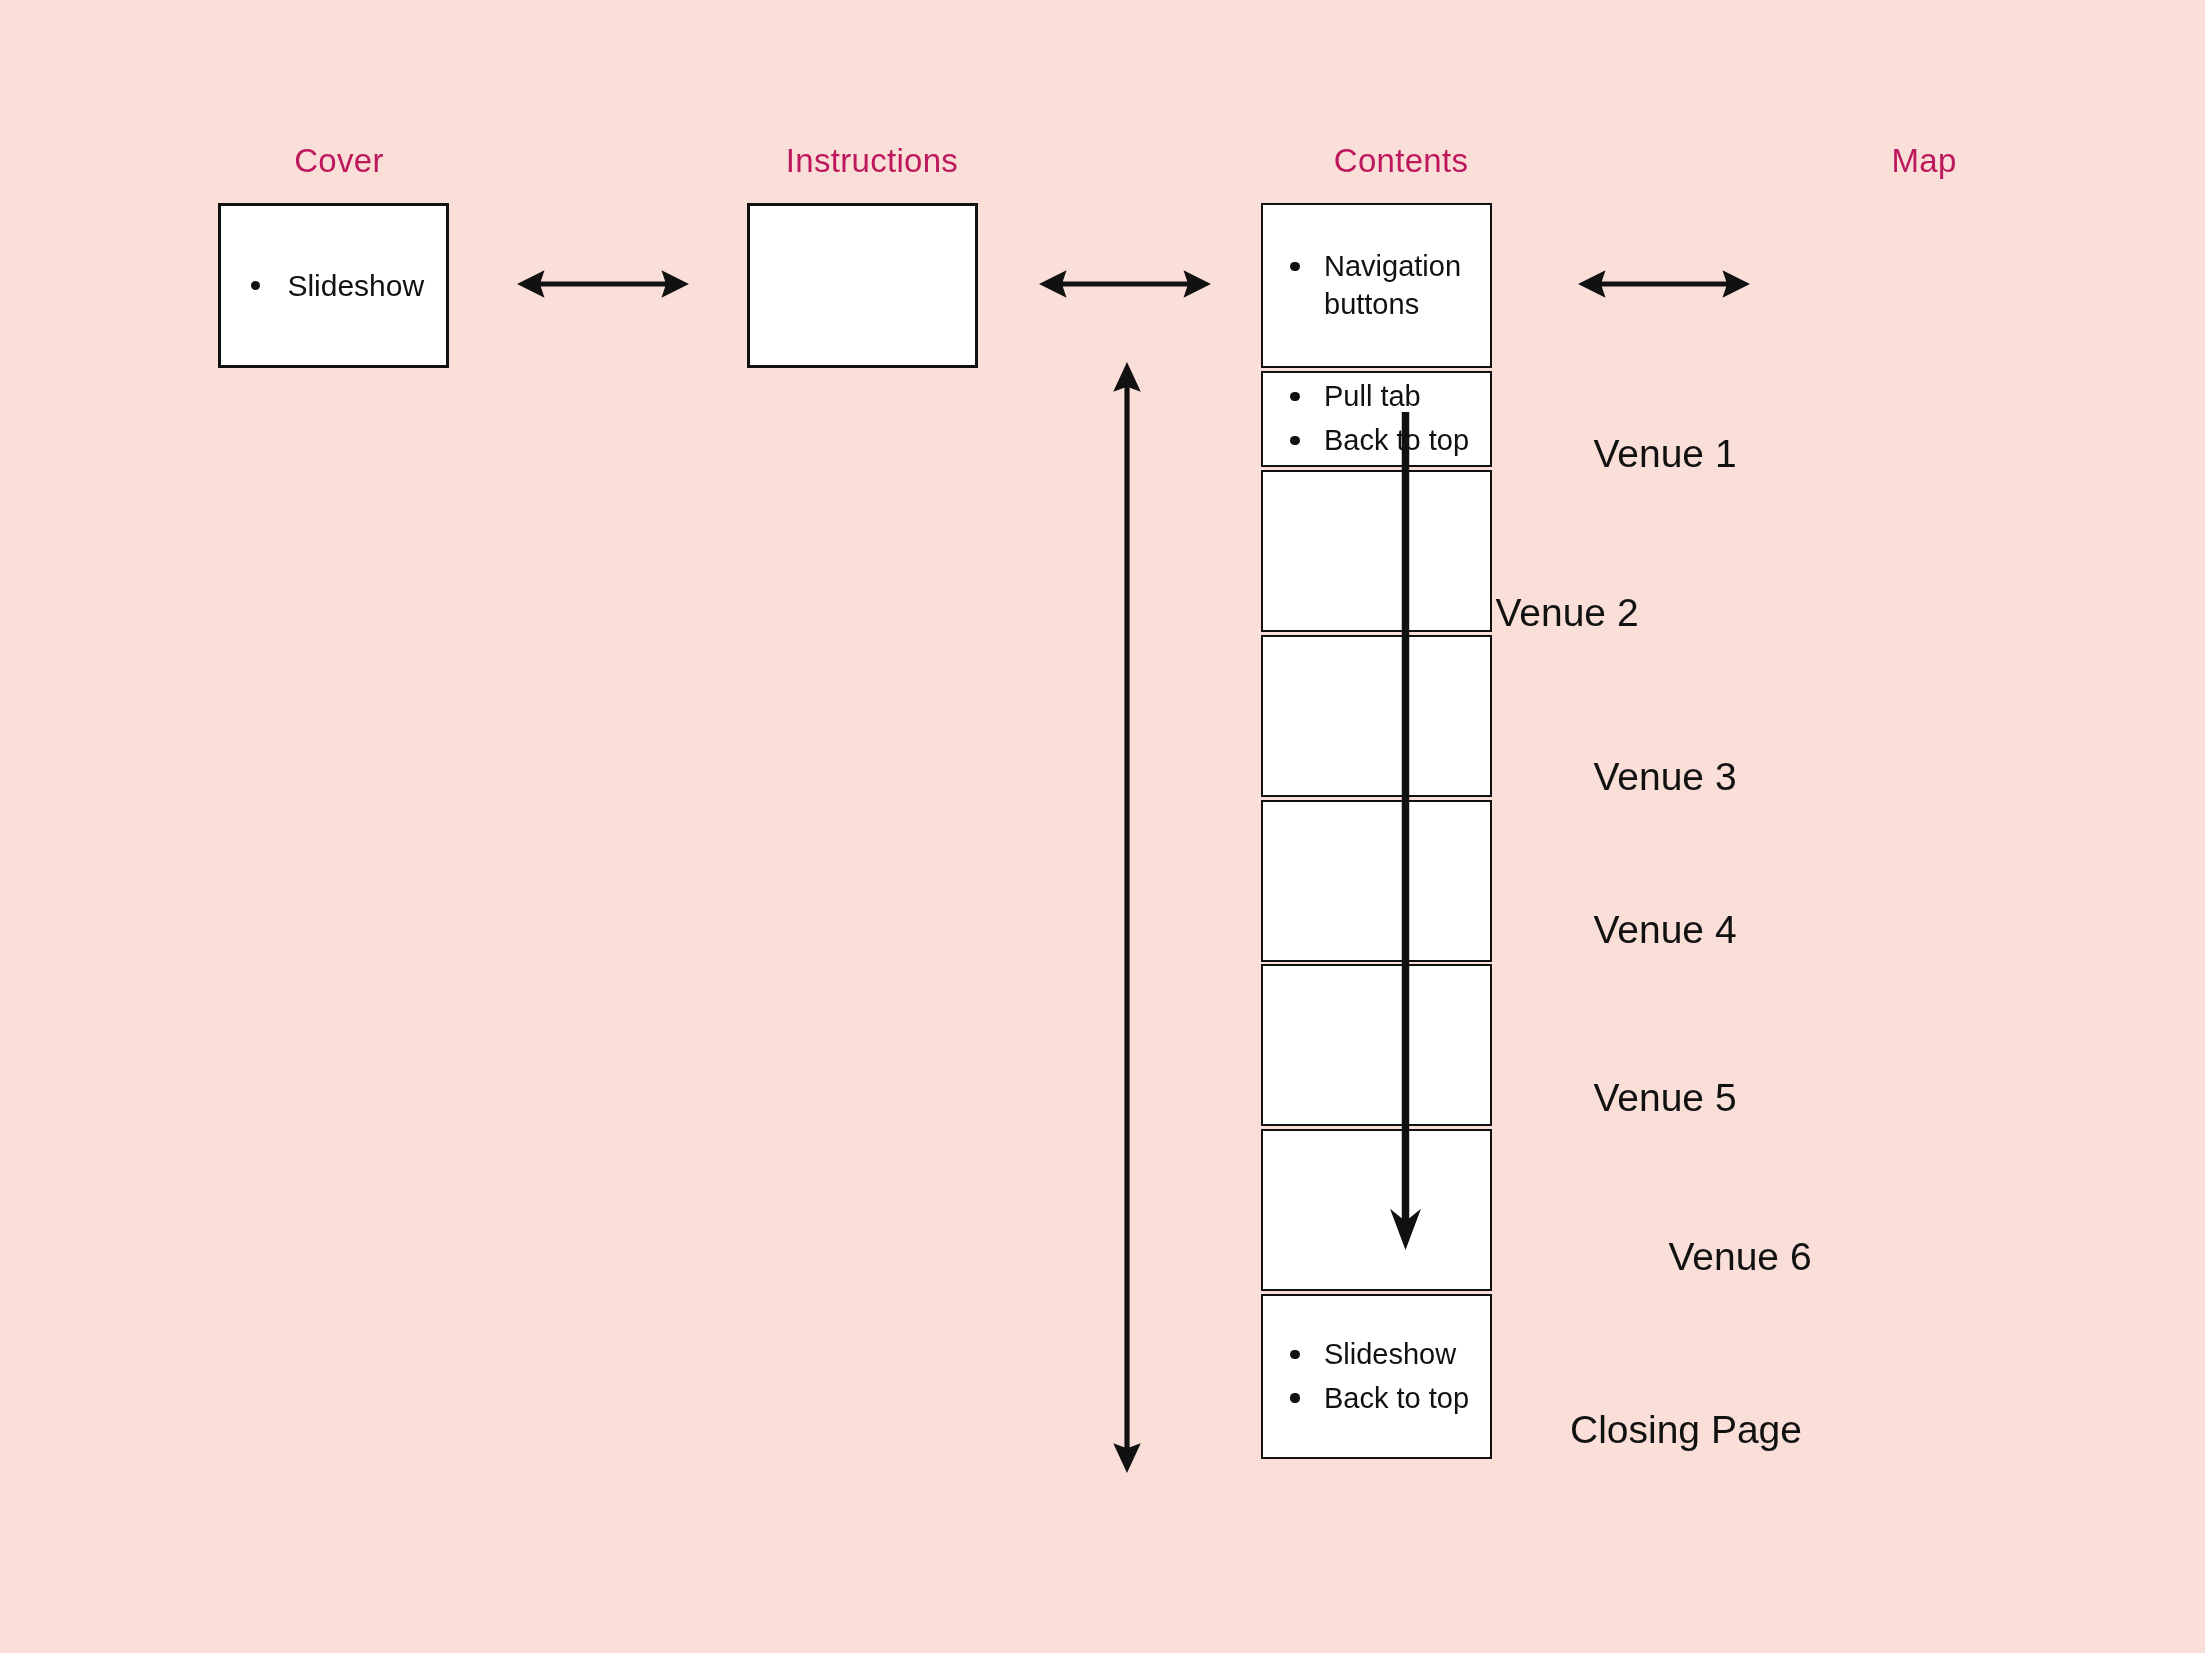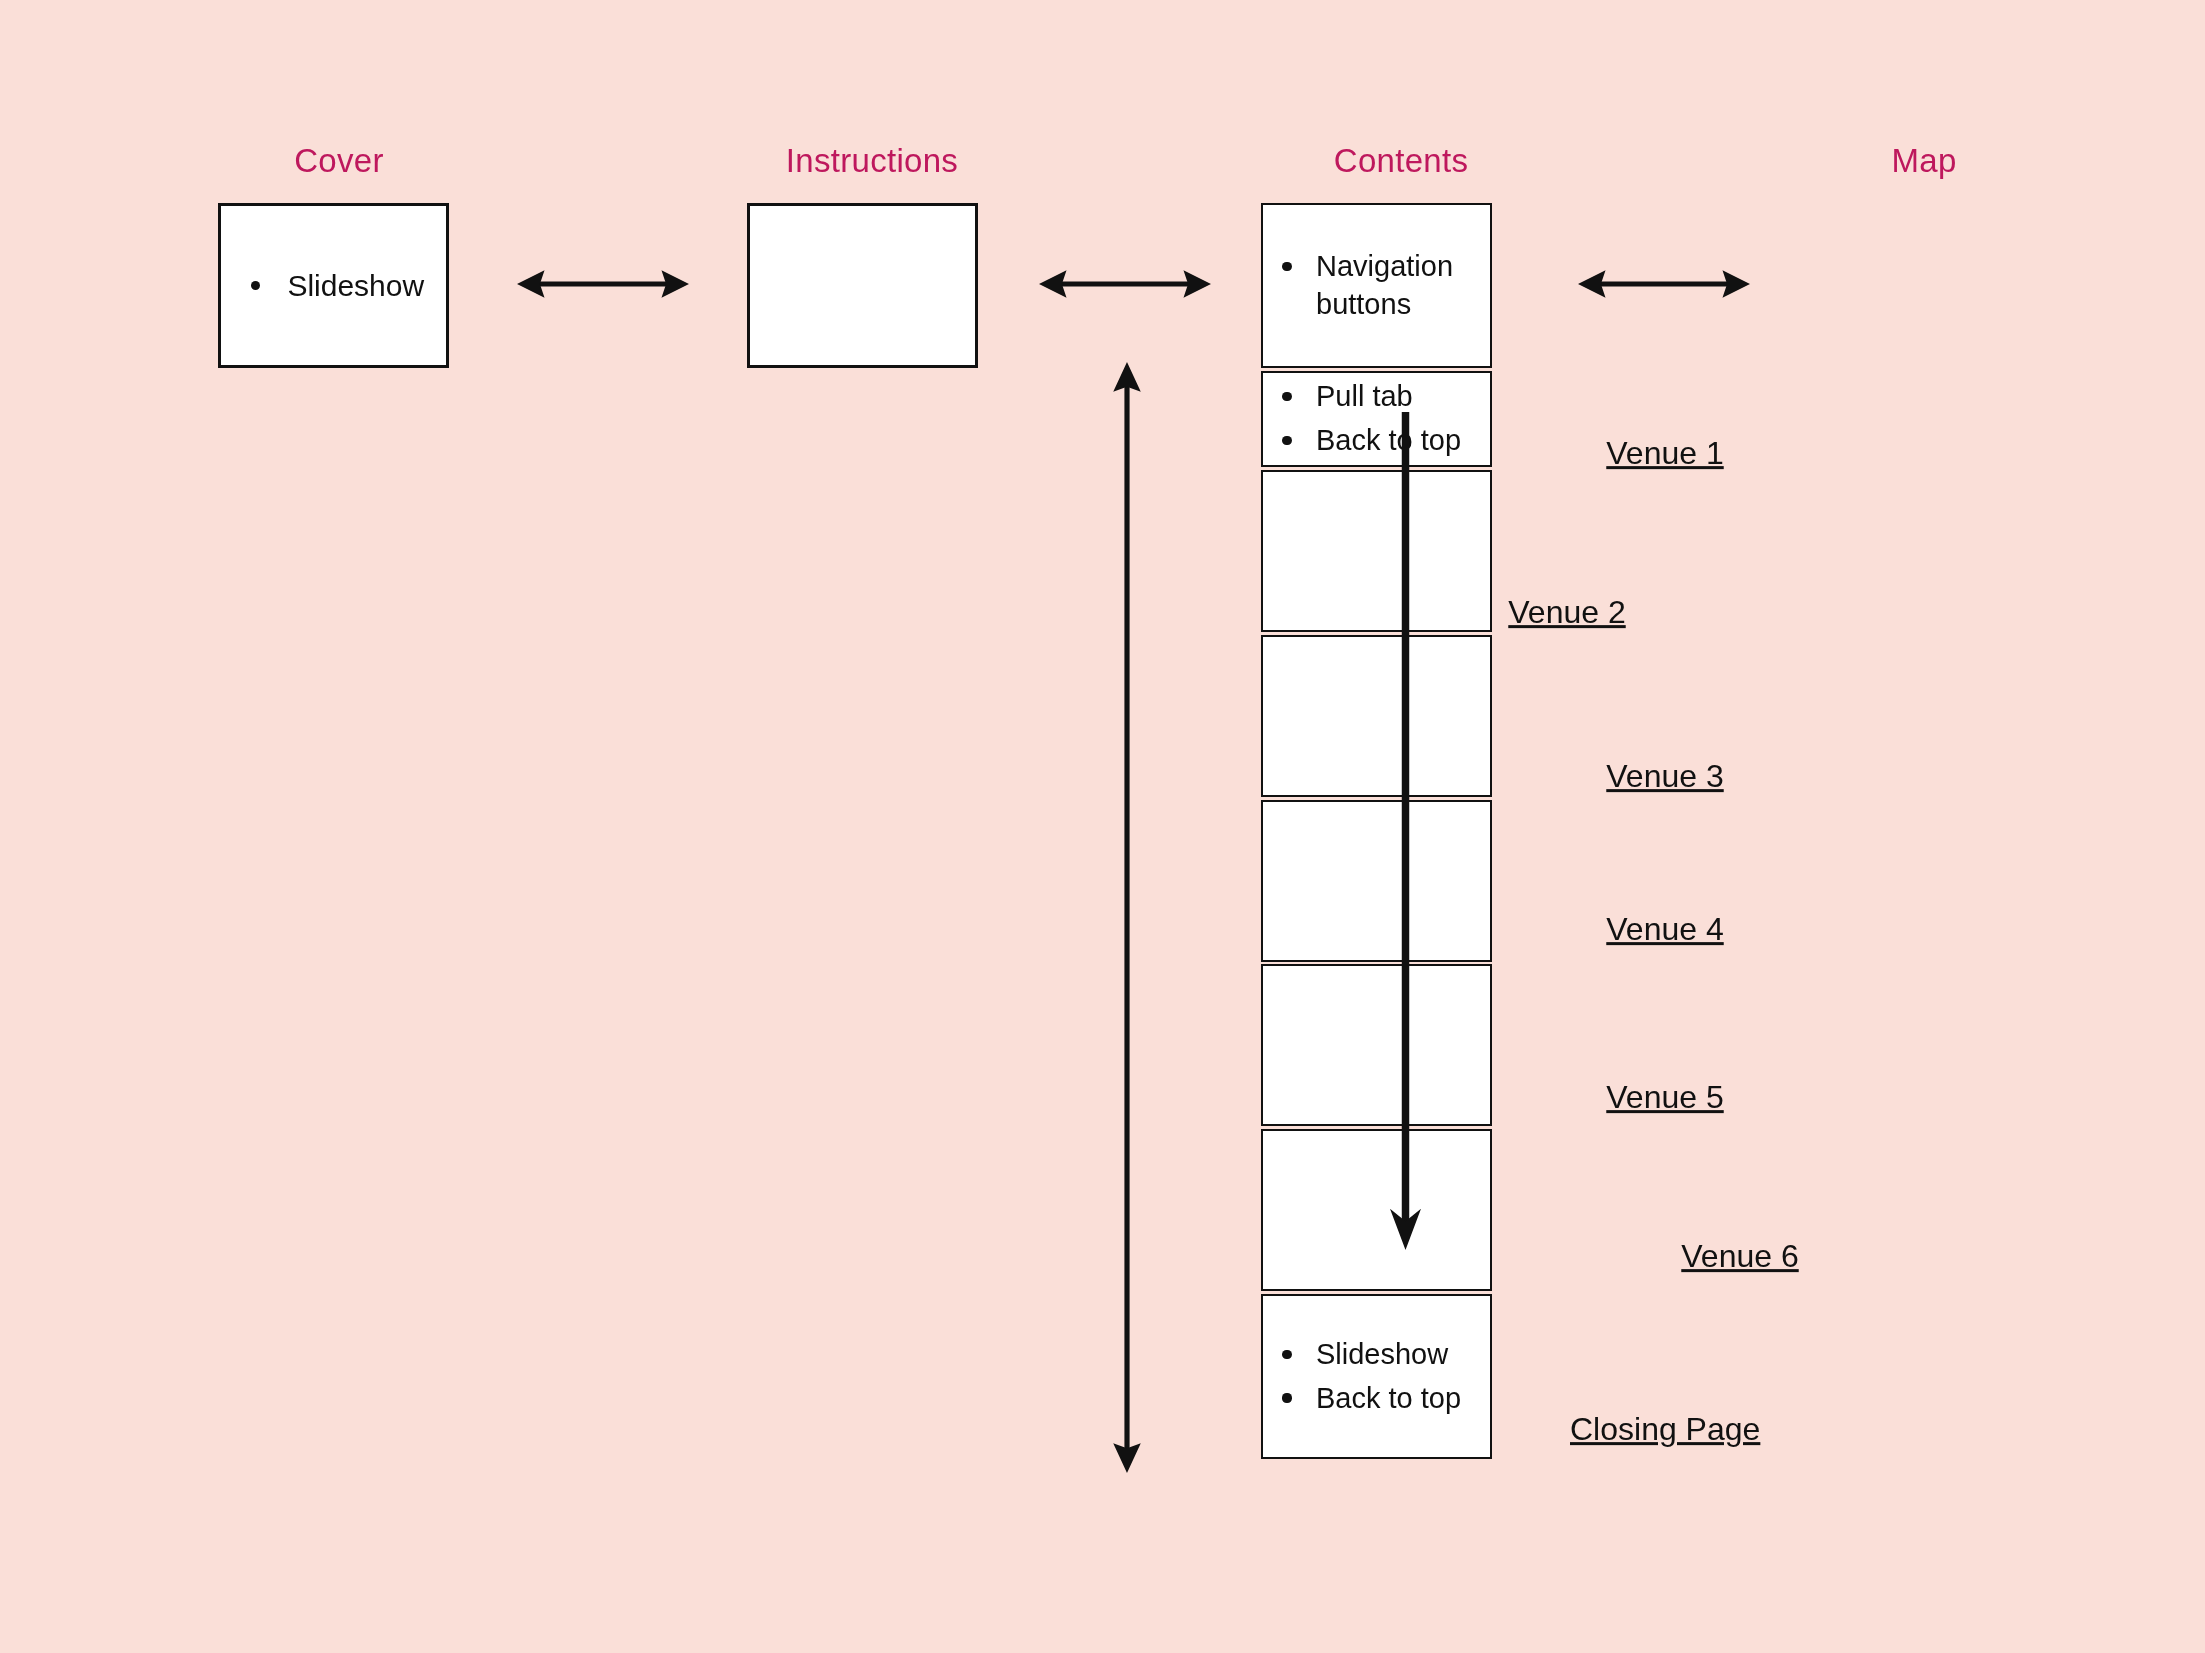--- a/index.html
+++ b/index.html
@@ -71,38 +71,37 @@
     position: relative;
     background: #ffffff;
     border: 2.9px solid #111111;
     border-bottom-width: 2.9px;
     margin-bottom: 2.9px;
     display: flex;
     flex-direction: column;
     justify-content: center;
   }
   .content-cell:last-child { margin-bottom: 0; }
-  .content-cell .bullet-list { padding-left: 16px; }
+  .content-cell .bullet-list { padding-left: 24px; }
   .content-cell .bullet-list li {
     font-size: 29px;
     padding-left: 37px;
     line-height: 1.30;
   }
   .content-cell .bullet-list li::before { top: 13.8px; }
 
   
   .venue-label {
     position: absolute;
-    font-size: 32px;
+    font-size: 39px;
     color: #111111;
     white-space: nowrap;
     text-align: center;
     transform: translate(-50%, -50%);
     line-height: 1.18;
-    text-decoration: underline;
   }
 
   
   .h-arrow { position: absolute; }
   .v-arrow { position: absolute; }
   svg { display: block; overflow: visible; }
 </style>
 </head>
 <body>
 

